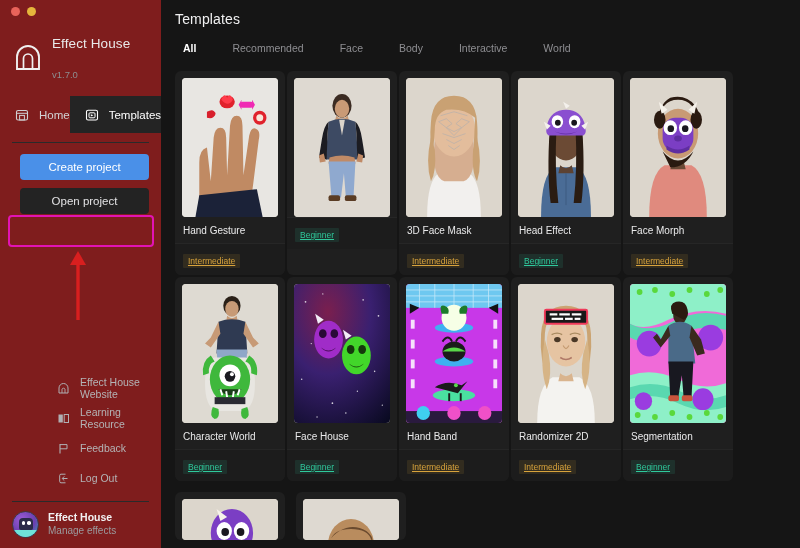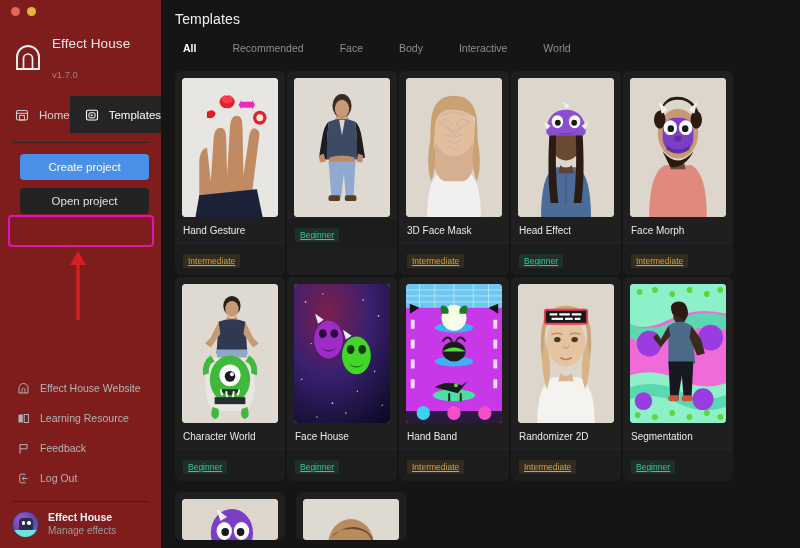--- a/index.html
+++ b/index.html
@@ -84,21 +84,21 @@
   }
   
   .arrow {
     position: absolute;
     left: 66px; top: 250px;
     width: 24px; height: 70px;
     z-index: 6;
     pointer-events: none;
   }
 
-  .nav-bottom { margin-top: auto; }
+  .nav-bottom { margin-top: auto; margin-left: 40px; }
   .nav-foot {
     display: flex; align-items: center; gap: 10px;
     height: 30px; padding-left: 17px;
     color: #b4b4b6; font-size: 10.5px;
     cursor: pointer;
   }
   .nav-foot .ico { width: 13px; height: 13px; flex: 0 0 13px; display:block; }
   .sep2 { height: 1px; background: #2a2a2a; margin: 8px 12px 0 12px; }
 
   .account {

